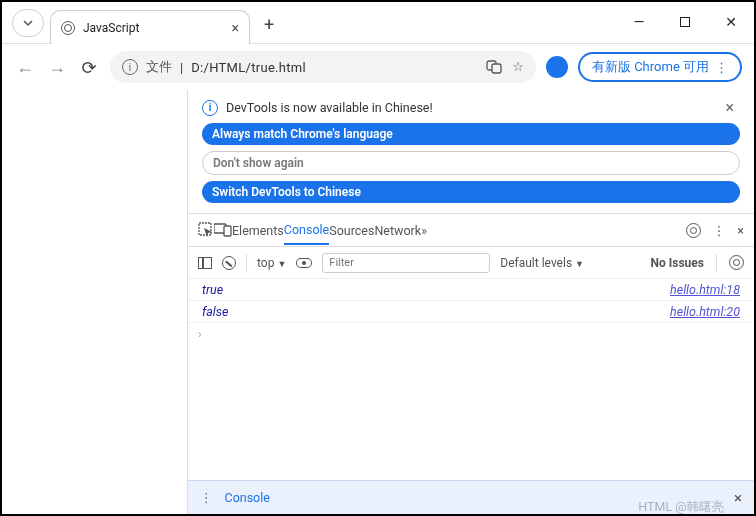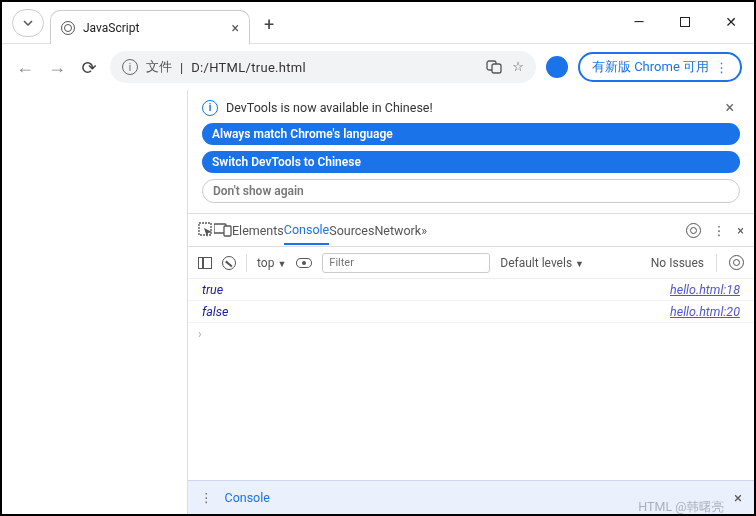--- a/index.html
+++ b/index.html
@@ -50,21 +50,21 @@
   
   .ctool{height:32px;border-bottom:1px solid #eee;display:flex;align-items:center;padding:0 10px;gap:10px;font-size:12px;color:#555;}
   .ctool .sq{width:14px;height:12px;border:1.5px solid #555;position:relative;}
   .ctool .sq::before{content:"";position:absolute;left:3px;top:0;bottom:0;width:1.5px;background:#555;}
   .ctool .no{width:14px;height:14px;border:1.5px solid #555;border-radius:50%;position:relative;}
   .ctool .no::before{content:"";position:absolute;left:2px;right:2px;top:50%;height:1.5px;background:#555;transform:rotate(40deg);}
   .ctool .eye{width:16px;height:10px;border:1.5px solid #555;border-radius:60%/100%;position:relative;}
   .ctool .eye::before{content:"";position:absolute;left:5px;top:2px;width:4px;height:4px;background:#555;border-radius:50%;}
   .filter{flex:0 0 168px;height:20px;border:1px solid #ccc;border-radius:3px;padding:0 6px;font-size:11px;color:#888;}
   .ctool .sep{width:1px;height:18px;background:#ddd;}
-  .ctool .rt{margin-left:auto;display:flex;gap:12px;align-items:center;}
+  .ctool .rt{margin-left:auto;display:flex;gap:12px;align-items:center;font-weight:bold;}
   
   .console{flex:1;font-family:Consolas,Menlo,monospace;font-size:12.5px;overflow:auto;}
   .row{display:flex;padding:3px 14px;border-bottom:1px solid #f2f2f2;font-style:italic;}
   .row .val{color:#1a1aa6;}
   .row .src{margin-left:auto;color:#5454d4;text-decoration:underline;}
   .prompt{padding:4px 10px;color:#aab;font-size:12px;}
   
   .drawer{height:34px;border-top:1px solid #ccd6f0;background:#eaf1fd;display:flex;align-items:center;padding:0 12px;gap:12px;font-size:12.5px;color:#1a73e8;}
   .drawer .dots{color:#666;}
   .drawer .x{margin-left:auto;color:#555;font-size:15px;}
@@ -128,22 +128,22 @@
     <div class="leftpane"></div>
     <div class="devwrap">
 
       <div class="notice">
         <span class="i">i</span>
         <span>DevTools is now available in Chinese!</span>
         <span class="close">×</span>
       </div>
       <div class="pillrow">
         <span class="pill blue">Always match Chrome's language</span>
+        <span class="pill grey">Don't show again</span>
         <span class="pill blue">Switch DevTools to Chinese</span>
-        <span class="pill grey">Don't show again</span>
       </div>
 
       <div class="dtabs">
         <span class="ico">
             <svg width="16" height="16">
               <rect x="1" y="1" width="12" height="12" fill="none" stroke="#555" stroke-width="1.3" stroke-dasharray="2 1"></rect>
               <path d="M6 6 L14 10 L10 11 L9 15 Z" fill="#555"></path>
             </svg>
           </span>
         <span class="ico">

